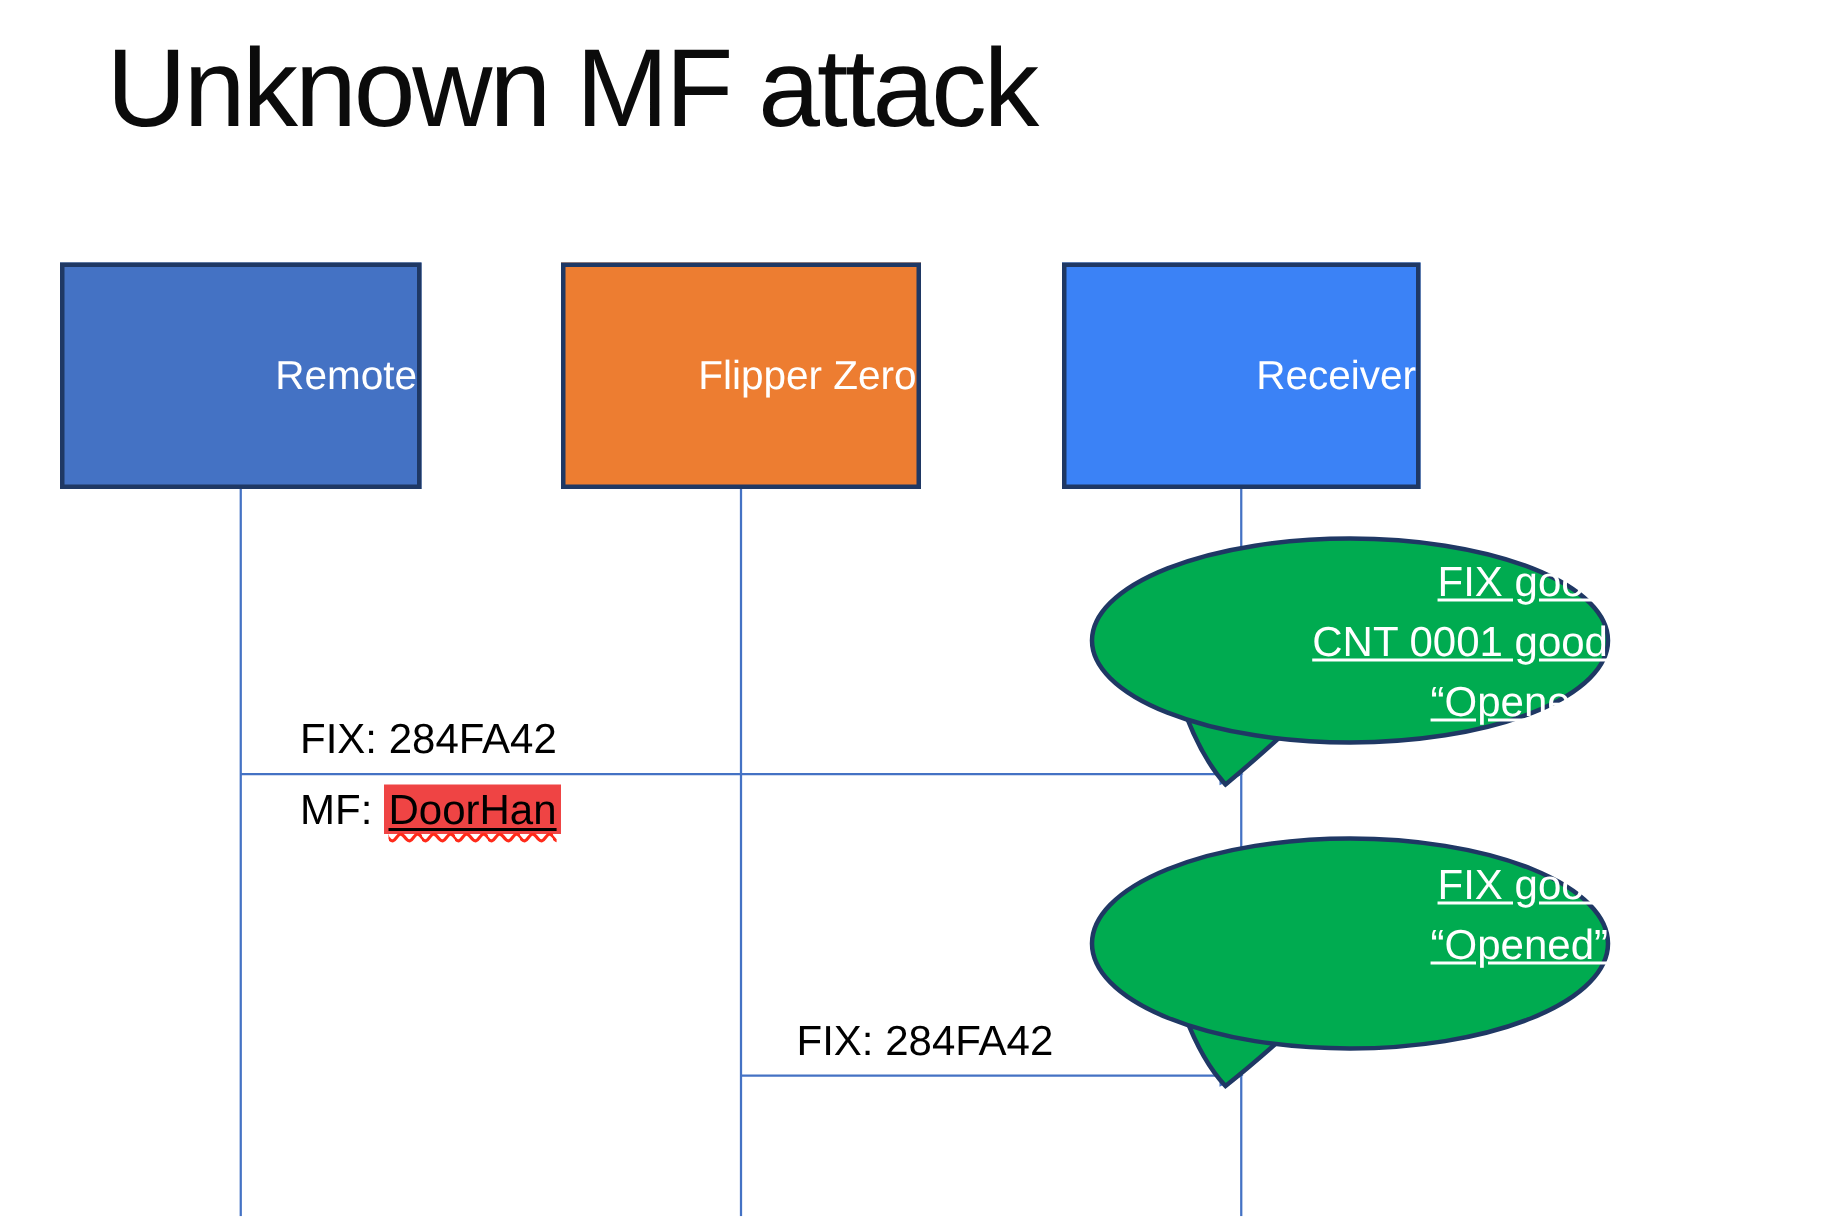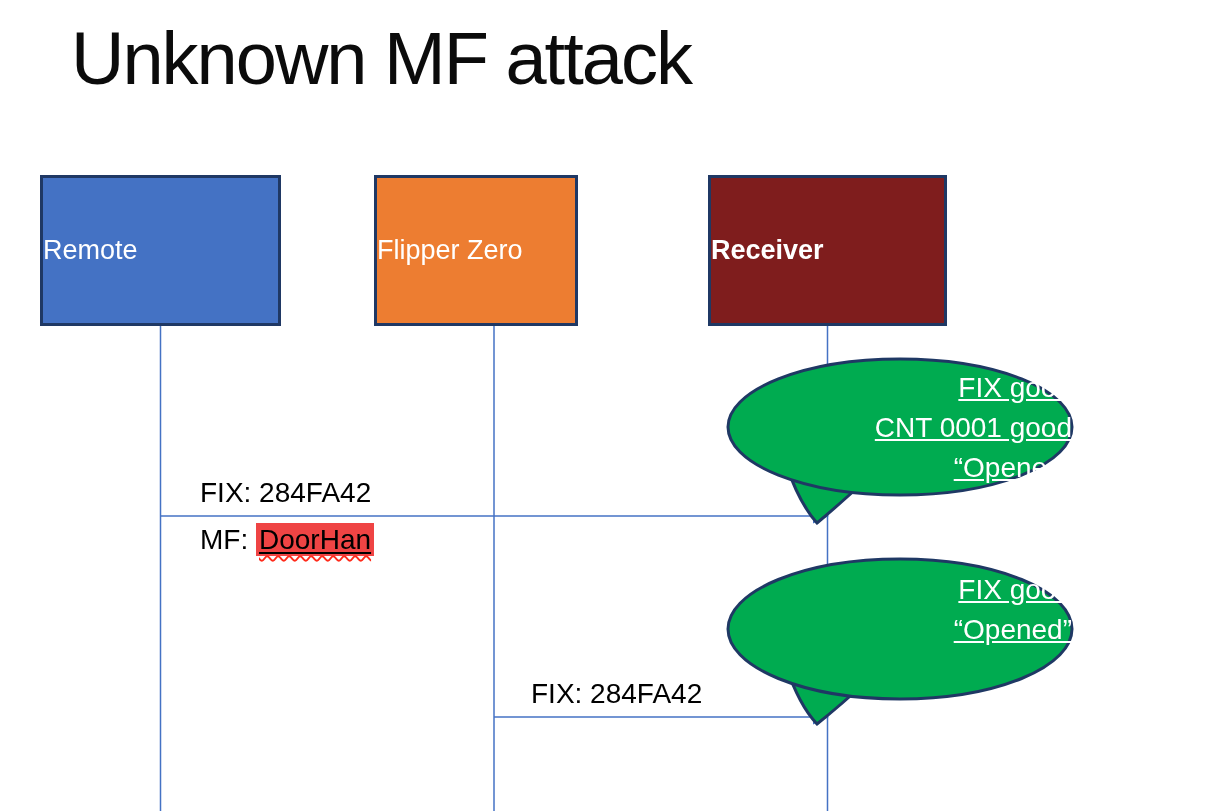--- a/index.html
+++ b/index.html
@@ -8,26 +8,26 @@
     background:#ffffff; font-family:"Liberation Sans", sans-serif; color:#000;
   }
   .title {
     position:absolute; left:57px; top:2px; margin:14px;
     font-size:74px; font-weight:300; letter-spacing:-2px; color:#0b0b0b;
     white-space:nowrap;
   }
   .actor {
     position:absolute; top:175px; height:151px;
     border:3px solid #1F3864; box-sizing:border-box;
-    display:flex; align-items:center; justify-content:flex-start;
+    display:flex; align-items:center; justify-content:flex-end;
     color:#ffffff; font-size:27px;
   }
   .actor.remote   { left:40px;  width:241px; background:#4472C4; }
-  .actor.flipper  { left:374px; width:204px; background:#ED7D31; }
-  .actor.receiver { left:708px; width:239px; background:#7f1d1d;font-weight:bold; }
+  .actor.flipper  { left:374px; width:240px; background:#ED7D31; }
+  .actor.receiver { left:708px; width:239px; background:#3b82f6; }
 
   .overlay { position:absolute; left:0; top:0; }
   .lifeline, .msgline { stroke:#4472C4; stroke-width:1.5; fill:none; }
   .arrowhead { fill:#4472C4; stroke:none; }
   .bubble { fill:#00AB50; stroke:#1F3864; stroke-width:3; }
 
   .bubble-text {
     position:absolute; width:344px; text-align:right;
     color:#ffffff; font-size:28px; line-height:40px; white-space:nowrap;text-decoration:underline;
   }

